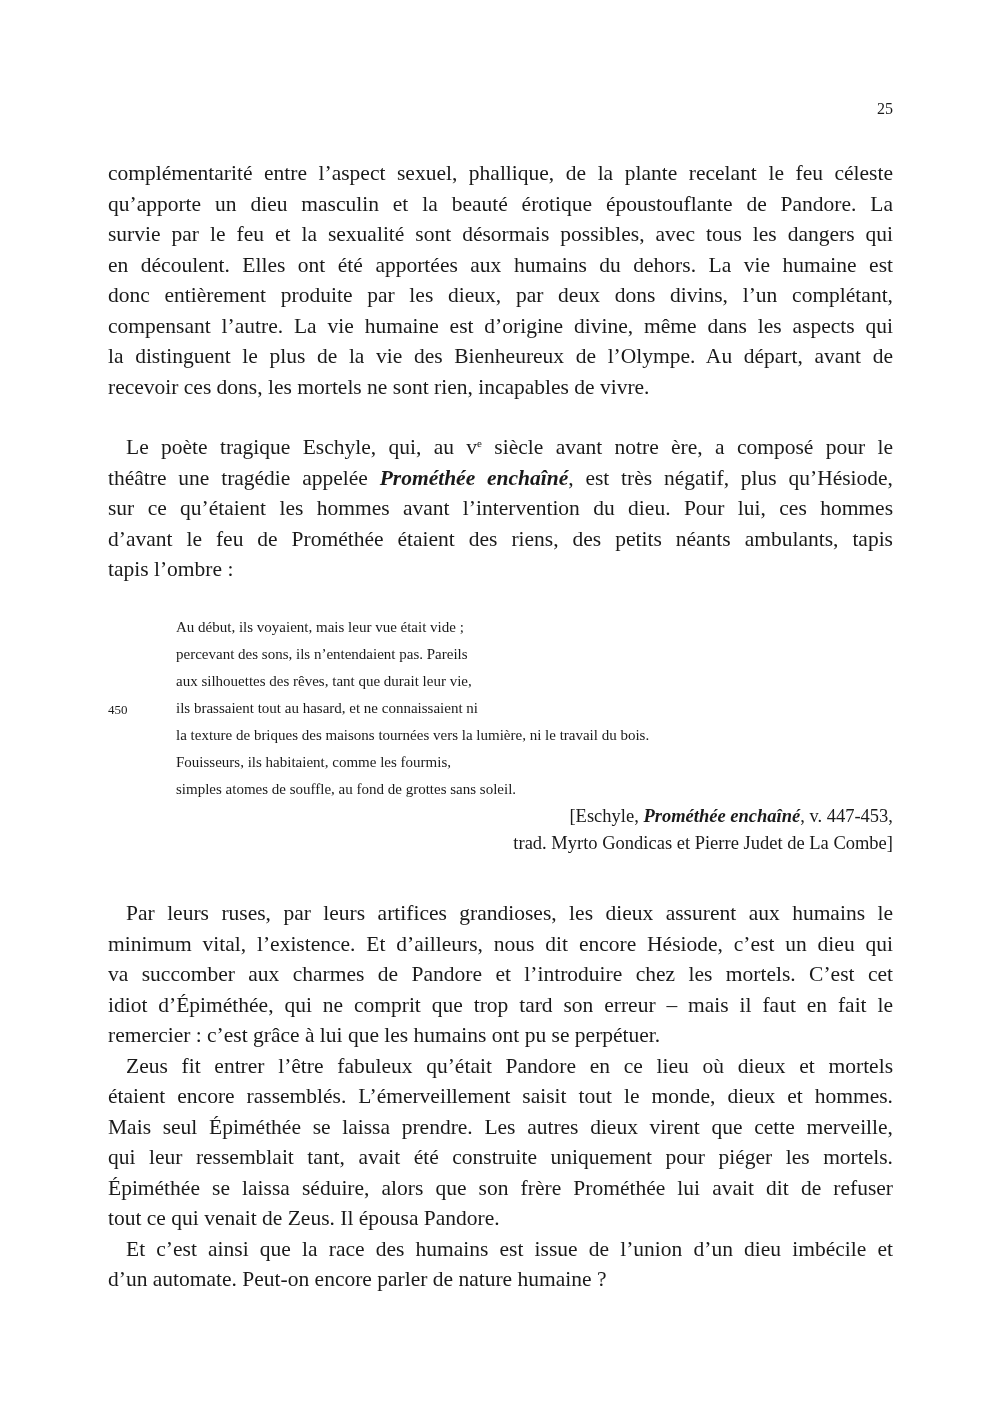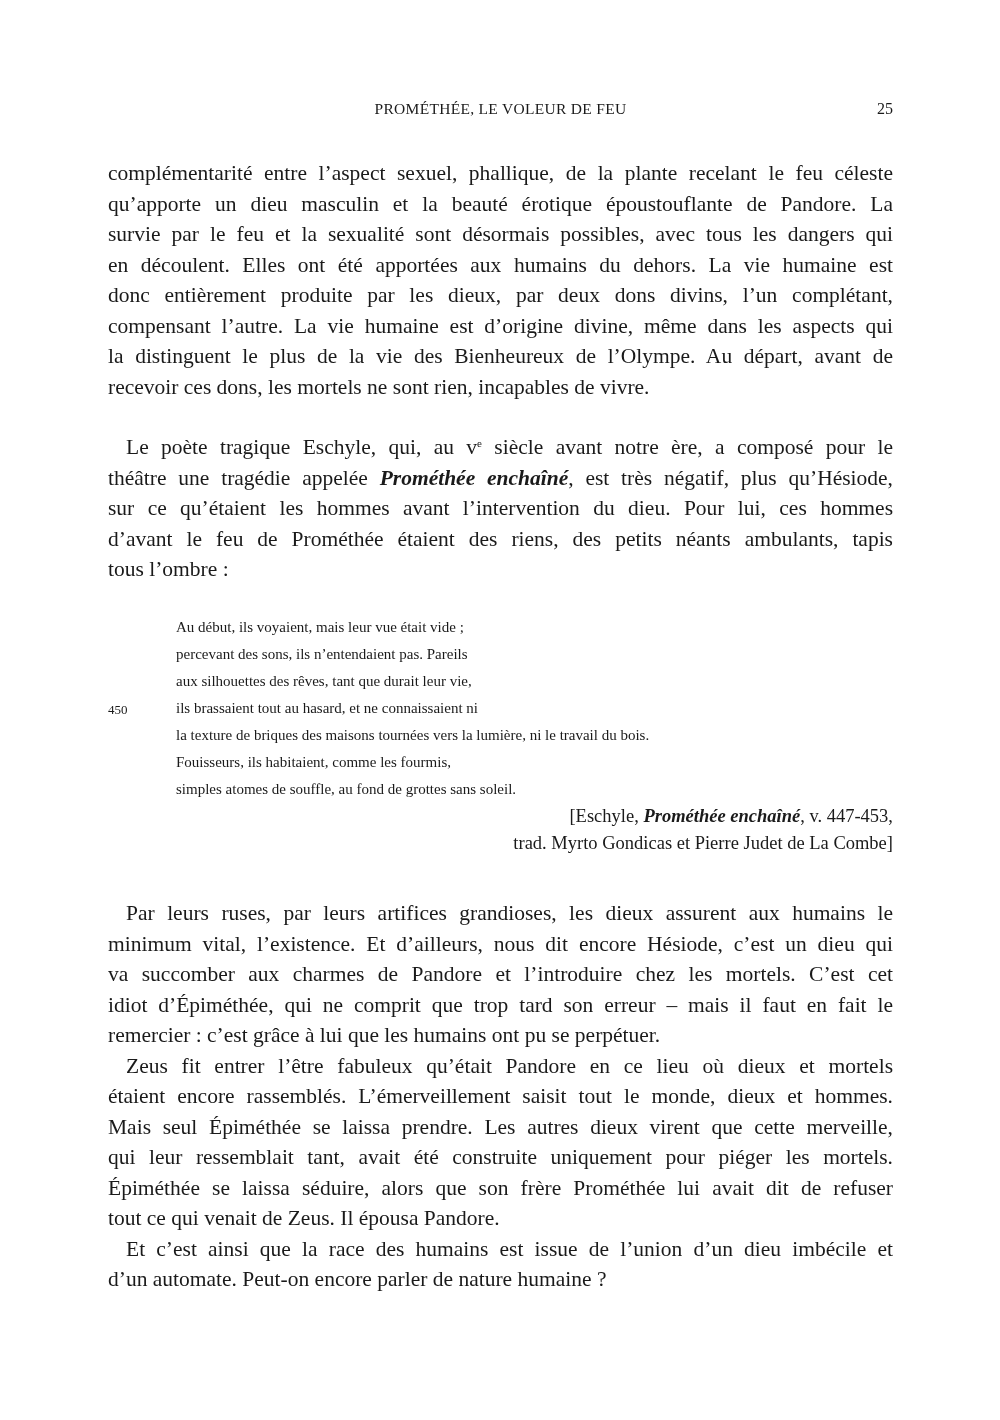--- a/index.html
+++ b/index.html
@@ -15,41 +15,40 @@
   .verse { position: absolute; left: 176px; font-size: 15px; line-height: 26px; white-space: nowrap; }
   .verse-num { position: absolute; left: 108px; font-size: 13px; line-height: 26px; }
   .cite { position: absolute; right: 107px; font-size: 18.5px; line-height: 26px; white-space: nowrap; text-align: center; }
   i { font-style: italic; font-weight: bold; }
   sup { font-size: 11px; vertical-align: 7px; line-height: 0; }
 </style>
 </head>
 <body>
 
 <div class="running-head">
-  <div class="rh-title">PROMÉTHÉE, LE VOLEUR DE FEU</div>
   <div class="rh-page">25</div>
 </div>
 
 <div>
   <div class="line" style="top:158px">complémentarité entre l’aspect sexuel, phallique, de la plante recelant le feu céleste</div>
   <div class="line" style="top:188.5px">qu’apporte un dieu masculin et la beauté érotique époustouflante de Pandore. La</div>
   <div class="line" style="top:219px">survie par le feu et la sexualité sont désormais possibles, avec tous les dangers qui</div>
   <div class="line" style="top:249.5px">en découlent. Elles ont été apportées aux humains du dehors. La vie humaine est</div>
   <div class="line" style="top:280px">donc entièrement produite par les dieux, par deux dons divins, l’un complétant,</div>
   <div class="line" style="top:310.5px">compensant l’autre. La vie humaine est d’origine divine, même dans les aspects qui</div>
   <div class="line" style="top:341px">la distinguent le plus de la vie des Bienheureux de l’Olympe. Au départ, avant de</div>
   <div class="line last" style="top:371.5px">recevoir ces dons, les mortels ne sont rien, incapables de vivre.</div>
 </div>
 
 <div>
   <div class="line" style="top:432px; left:126px; width:767px"><span>Le poète tragique Eschyle, qui, au v</span><sup>e</sup><span> siècle avant notre ère, a composé pour le</span></div>
   <div class="line" style="top:462.5px"><span>théâtre une tragédie appelée </span><i>Prométhée enchaîné</i><span>, est très négatif, plus qu’Hésiode,</span></div>
   <div class="line" style="top:493px">sur ce qu’étaient les hommes avant l’intervention du dieu. Pour lui, ces hommes</div>
   <div class="line" style="top:523.5px">d’avant le feu de Prométhée étaient des riens, des petits néants ambulants, tapis</div>
-  <div class="line last" style="top:554px">tous l’ombre :</div>
+  <div class="line last" style="top:554px">tapis l’ombre :</div>
 </div>
 
 <div>
   <div class="verse" style="top:614px">Au début, ils voyaient, mais leur vue était vide ;</div>
   <div class="verse" style="top:641px">percevant des sons, ils n’entendaient pas. Pareils</div>
   <div class="verse" style="top:668px">aux silhouettes des rêves, tant que durait leur vie,</div>
   <div class="verse-num" style="top:697px">450</div>
   <div class="verse" style="top:695px">ils brassaient tout au hasard, et ne connaissaient ni</div>
   <div class="verse" style="top:722px">la texture de briques des maisons tournées vers la lumière, ni le travail du bois.</div>
   <div class="verse" style="top:749px">Fouisseurs, ils habitaient, comme les fourmis,</div>

